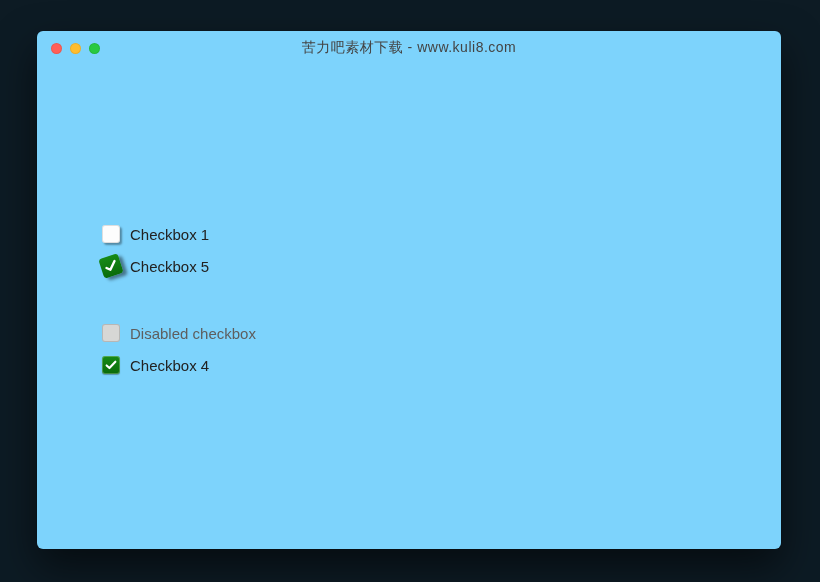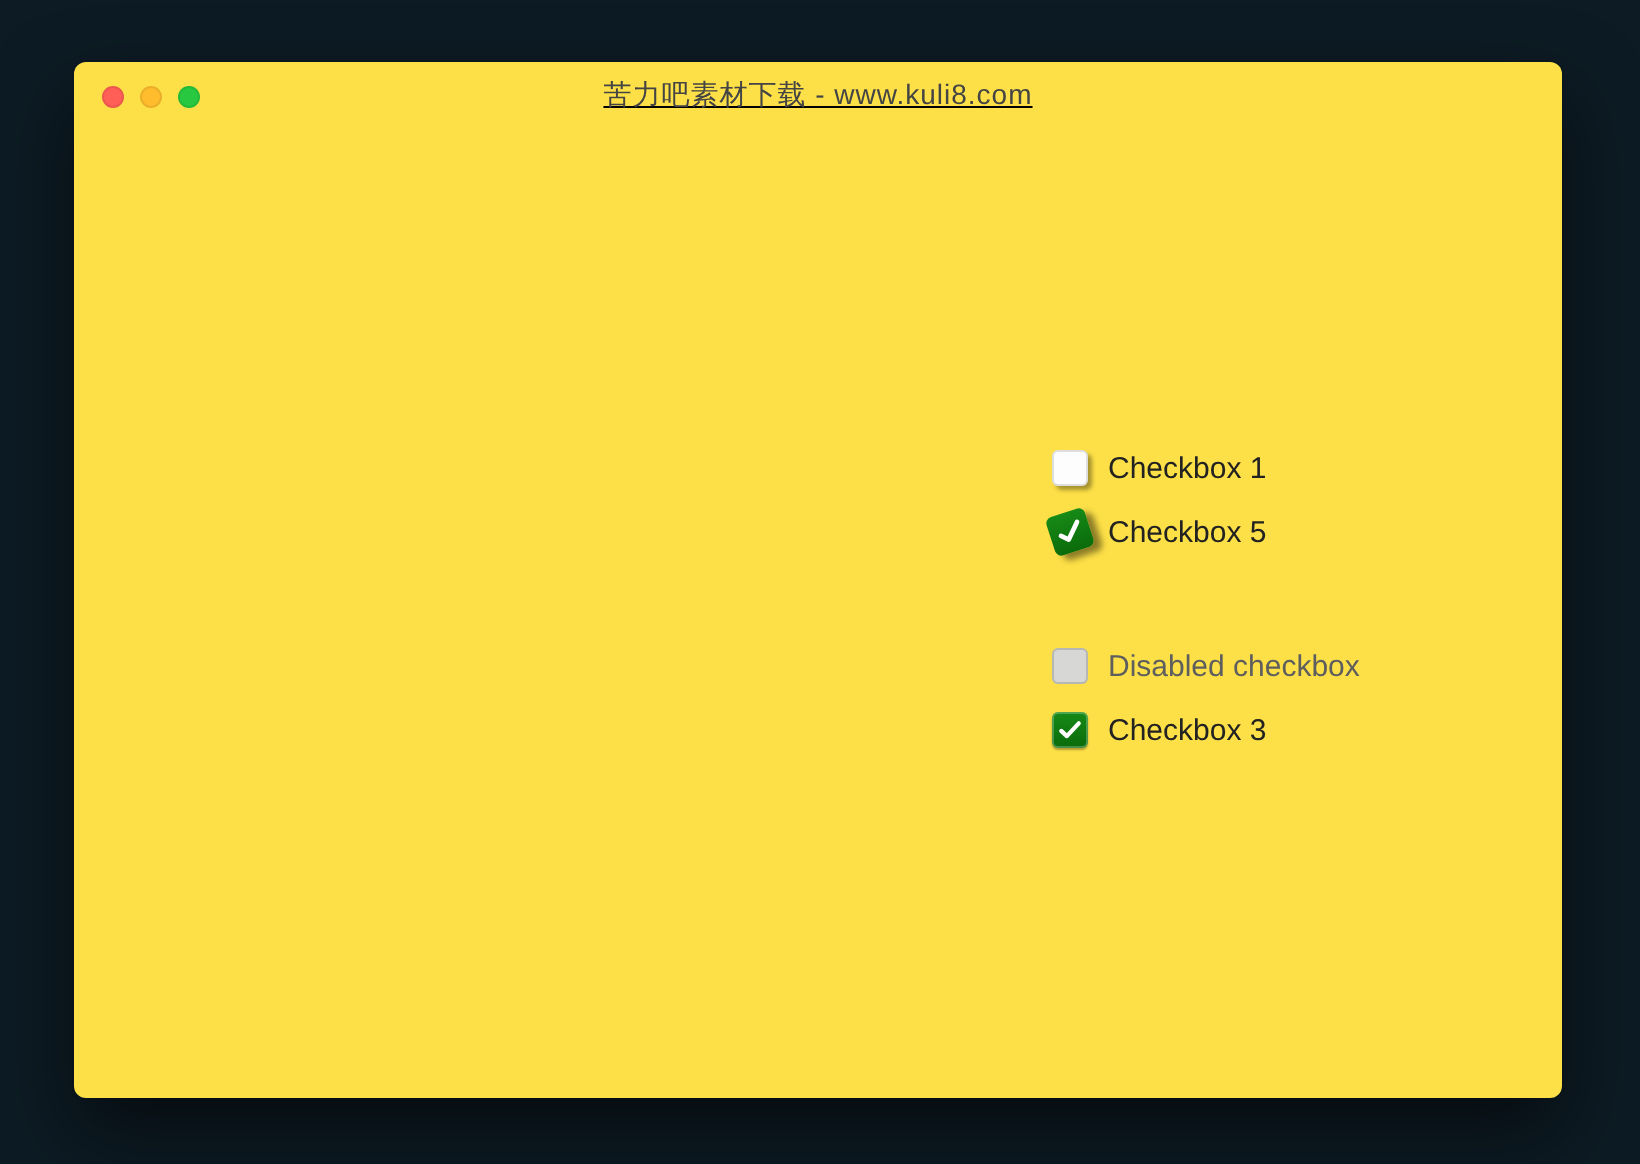--- a/index.html
+++ b/index.html
@@ -10,24 +10,23 @@
     background: #0d1b24;
     font-family: "Segoe UI", "Helvetica Neue", Arial, sans-serif;
     overflow: hidden;
   }
   .window {
     position: absolute;
     left: 37px;
     top: 31px;
     width: 744px;
     height: 518px;
-    background: #fde047;
+    background: #7dd3fc;
     border-radius: 6px;
     box-shadow: 0 18px 40px rgba(0,0,0,0.55), 0 0 0 1px rgba(0,0,0,0.05);
-    text-decoration: underline;
   }
   .titlebar {
     position: relative;
     height: 34px;
     display: flex;
     align-items: center;
     justify-content: center;
   }
   .traffic-lights {
     position: absolute;
@@ -52,24 +51,23 @@
     font-size: 14px;
     color: #444;
     letter-spacing: 0.5px;
   }
   .content {
     position: absolute;
     left: 0; right: 0;
     top: 34px; bottom: 0;
     display: flex;
     flex-direction: column;
-    align-items: flex-end;
+    align-items: flex-start;
     justify-content: flex-start;
     padding-top: 160px;
-    padding-left: 36px;
   }
   .list {
     width: 320px;
     display: flex;
     flex-direction: column;
     align-items: center;
     gap: 14px;
   }
   .row {
     display: flex;
@@ -154,17 +152,17 @@
         <div class="row disabled">
           <div class="box disabled-box"></div>
           <span class="label">Disabled checkbox</span>
         </div>
         <div class="row">
           <div class="box checked">
             <svg viewBox="0 0 16 16">
               <path d="M3 8.5 L6.2 11.5 L13 4.2" stroke="#ffffff" stroke-width="2.4" fill="none" stroke-linecap="round" stroke-linejoin="round"></path>
             </svg>
           </div>
-          <span class="label">Checkbox 3</span>
+          <span class="label">Checkbox 4</span>
         </div>
       </div>
   </div>
 </div>
 
 </body></html>

